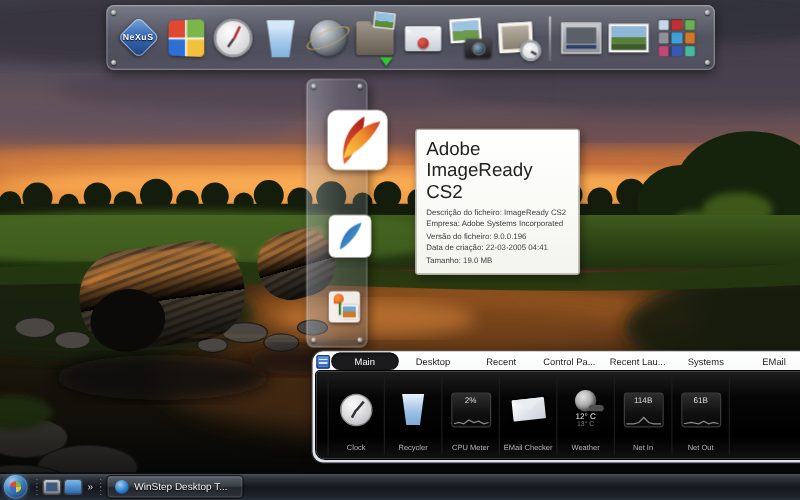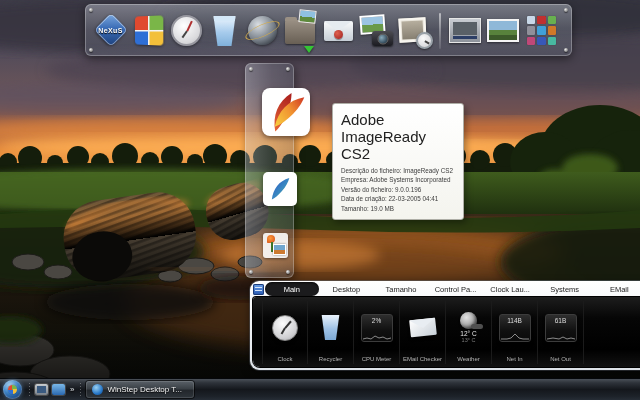--- a/index.html
+++ b/index.html
@@ -459,23 +459,23 @@
     <div class="tt-line">Versão do ficheiro: 9.0.0.196</div>
     <div class="tt-line">Data de criação: 22-03-2005 04:41</div>
     <div class="tt-line">Tamanho: 19.0 MB</div>
   </div>
 
   <div class="panel-wrap">
     <div class="tabbar">
       <div class="tab-menu-btn"></div>
       <div class="tab active">Main</div>
       <div class="tab">Desktop</div>
-      <div class="tab">Tamanho</div>
+      <div class="tab">Recent</div>
       <div class="tab">Control Pa...</div>
-      <div class="tab">Clock Lau...</div>
+      <div class="tab">Recent Lau...</div>
       <div class="tab">Systems</div>
       <div class="tab">EMail</div>
       <div class="tab-close-btn"></div>
     </div>
     <div class="panel-black">
       <div class="widget first">
         <div class="w-iconarea">
             <span class="wg-clock"></span>
           </div>
         <div class="w-label">Clock</div>

